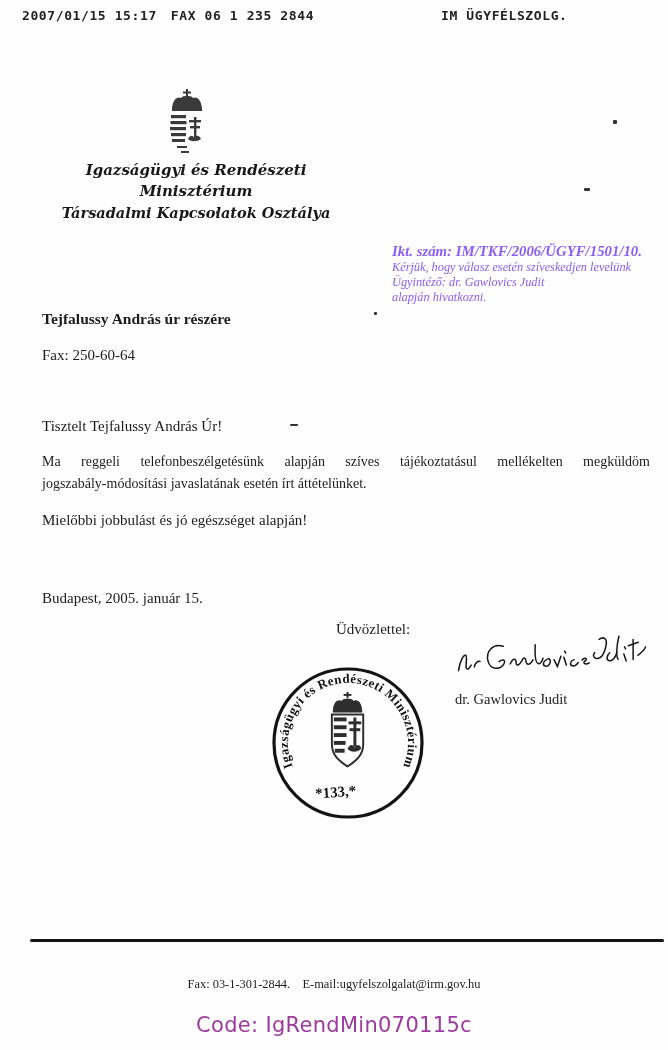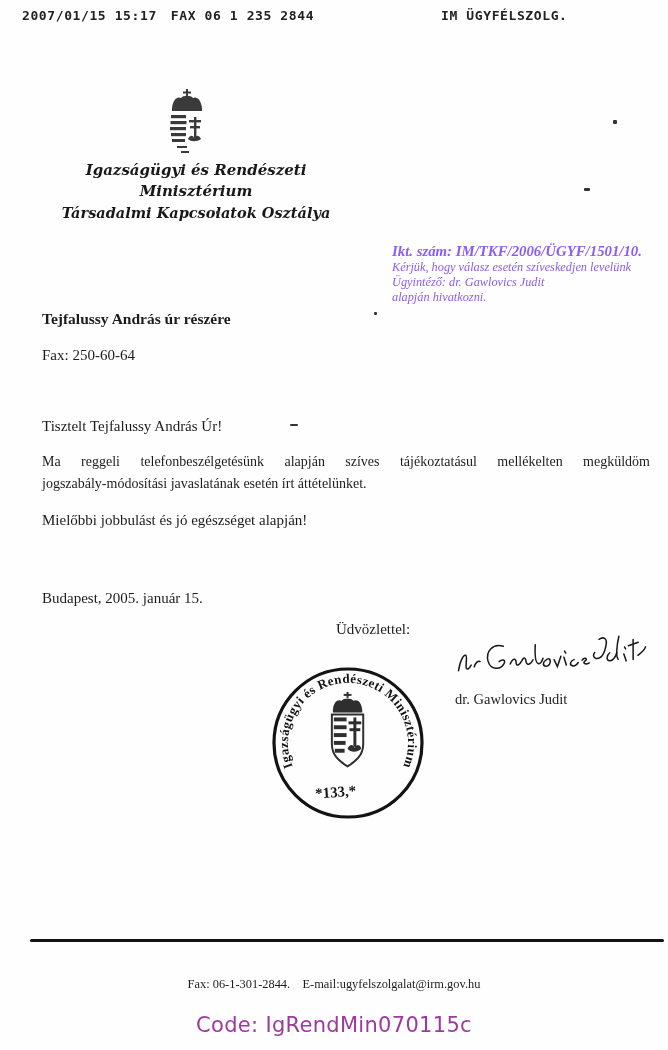--- a/index.html
+++ b/index.html
@@ -177,21 +177,21 @@
       <rect x="29" y="28" width="3" height="30"></rect>
       <rect x="24" y="32" width="13" height="3"></rect>
       <rect x="25" y="39" width="11" height="3"></rect>
       <path d="M23,60 C25,55 29,55 30,59 C32,55 36,55 37,60 C33,64 26,64 23,60 Z"></path>
     </g>
     <text x="68" y="133" text-anchor="middle" transform="rotate(-4 68 133)" font-family="Liberation Serif, serif" font-size="15" font-weight="bold" fill="#131313">*133,*</text>
   </svg>
 
   <div class="divider"></div>
   <div class="footer">
-    <div>Fax: 06-1-301-2844.    E-mail:ugyfelszolgalat@irm.gov.hu</div>
+    <div>Fax: 03-1-301-2844.    E-mail:ugyfelszolgalat@irm.gov.hu</div>
     
   </div>
 
   <div class="code-line" style="color: rgb(156, 58, 158);">Code: IgRendMin070115c</div>
 
   <div class="speck" style="left:613px;top:120px;width:4px;height:4px;"></div>
   <div class="speck" style="left:584px;top:188px;width:6px;height:3px;"></div>
   <div class="speck" style="left:290px;top:424px;width:8px;height:2px;"></div>
   <div class="speck" style="left:374px;top:312px;width:3px;height:3px;"></div>
   <div class="speck" style="left:216px;top:211px;width:3px;height:3px;"></div>

